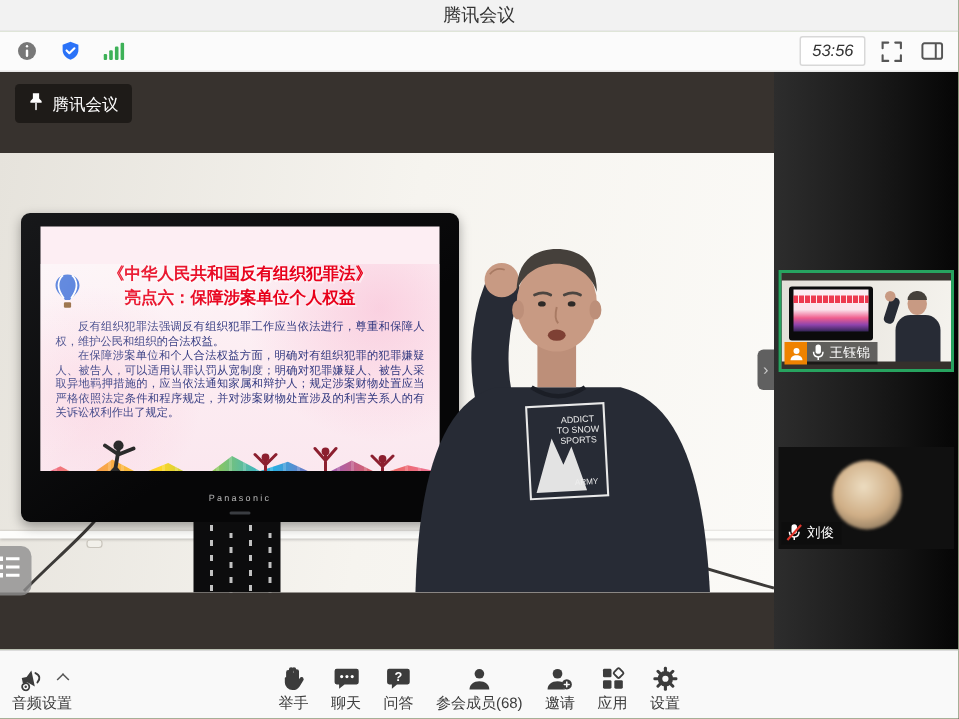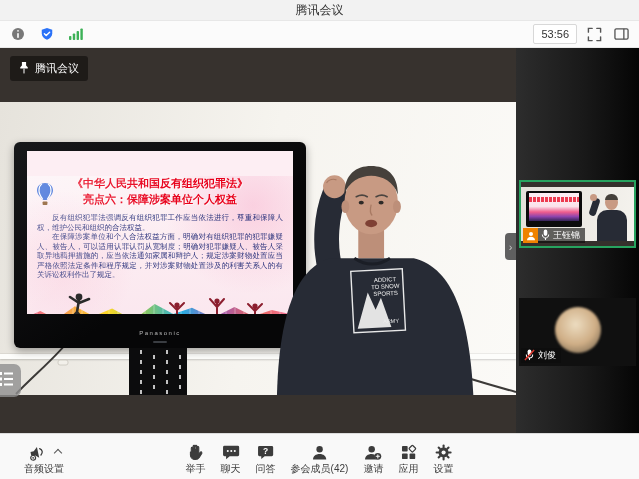--- a/index.html
+++ b/index.html
@@ -11,21 +11,21 @@
   
   .titlebar{height:21px;background:#f2f2f2;display:flex;align-items:center;justify-content:center;
     font-size:12px;color:#333;border-bottom:1px solid #e7e7e7;}
   
   .toolbar{height:27px;background:#fbfbfb;border-bottom:1px solid #e8e8e8;
     display:flex;align-items:center;padding:0 8px;gap:8px;}
   .tb-left{display:flex;align-items:center;gap:9px;}
   .tb-spacer{flex:1;}
   .tb-right{display:flex;align-items:center;gap:7px;}
   .pill{display:flex;align-items:center;gap:4px;height:20px;padding:0 7px;background:#fff;
-    border:1px solid #d8d8d8;border-radius:2px;font-size:11px;color:#333;white-space:nowrap;}
+    border:1px solid #d8d8d8;border-radius:2px;font-size:11px;color:#333;white-space:nowrap;font-style:italic;}
   .caret-down{width:0;height:0;border-left:4px solid transparent;border-right:4px solid transparent;
     border-top:5px solid #666;margin-left:2px;}
   .tb-icon-btn{display:flex;align-items:center;justify-content:center;width:20px;height:20px;}
   
   .content{display:flex;height:385px;position:relative;}
   .stage{width:516px;height:385px;position:relative;background:#37322e;overflow:hidden;}
   .videoframe{position:absolute;left:0;top:54px;width:516px;height:293px;overflow:hidden;
     background:linear-gradient(100deg,#e6e3dc,#f6f4ef 50%,#fbfaf7);}
   .wall-trim{position:absolute;left:0;top:252px;width:100%;height:5px;background:#fdfdfb;
     box-shadow:0 1px 2px rgba(0,0,0,.18),0 -1px 0 rgba(0,0,0,.05);}
@@ -104,21 +104,21 @@
   .name-pill{display:flex;align-items:center;gap:3px;height:15px;padding:0 5px 0 3px;
     background:rgba(12,12,12,.62);color:#fff;font-size:9px;white-space:nowrap;}
   .avatar{position:absolute;left:50%;top:9px;transform:translateX(-50%);width:46px;height:46px;border-radius:50%;
     background:radial-gradient(circle at 45% 38%,#ecdcc0,#cfae86 52%,#8a765c 82%,#63513f);
     filter:blur(1px);}
   
   .bottombar{height:46px;background:#f9f9f9;border-top:1px solid #dcdcdc;position:relative;}
   .bb-item{display:flex;flex-direction:column;align-items:center;justify-content:center;gap:1px;
     font-size:10px;color:#3c3c3c;cursor:pointer;padding-top:4px;}
   .bb-icon{height:19px;display:flex;align-items:flex-end;justify-content:center;}
-  .bb-left{position:absolute;left:8px;top:0;height:46px;display:flex;align-items:center;margin-left:16px;}
+  .bb-left{position:absolute;left:8px;top:0;height:46px;display:flex;align-items:center;}
   .audio-top{display:flex;align-items:flex-end;gap:5px;}
   .chevron-up{width:6px;height:6px;border-left:1.5px solid #555;border-top:1.5px solid #555;
     transform:rotate(45deg);margin-bottom:5px;}
   .bb-center{position:absolute;left:50%;top:0;transform:translateX(-50%);height:46px;
     display:flex;align-items:center;gap:15px;}
   .leave-btn{position:absolute;right:9px;top:50%;transform:translateY(-50%);
     color:#e64340;background:#fffdfd;border:1px solid #f0a9a5;border-radius:2px;
     font-size:12px;padding:5px 12px;cursor:pointer;}
 </style>
 </head>
@@ -417,21 +417,21 @@
         <span>问答</span>
       </div>
 
       <div class="bb-item">
         <span class="bb-icon">
           <svg width="17" height="17" viewBox="0 0 18 17">
               <circle cx="9" cy="5" r="3.4" fill="#3c3c3c"></circle>
               <path d="M2 16c0-3.6 3-5.8 7-5.8s7 2.2 7 5.8z" fill="#3c3c3c"></path>
             </svg>
         </span>
-        <span>参会成员(42)</span>
+        <span>参会成员(68)</span>
       </div>
 
       <div class="bb-item">
         <span class="bb-icon">
           <svg width="18" height="17" viewBox="0 0 19 17">
               <circle cx="8" cy="5" r="3.4" fill="#3c3c3c"></circle>
               <path d="M1 16c0-3.6 3-5.8 7-5.8 1.2 0 2.3.2 3.3.6a5.2 5.2 0 0 0 2 5.2z" fill="#3c3c3c"></path>
               <circle cx="14.5" cy="12.5" r="3.6" fill="#3c3c3c"></circle>
               <path d="M14.5 10.8v3.4M12.8 12.5h3.4" stroke="#f9f9f9" stroke-width="1.1" stroke-linecap="round"></path>
             </svg>

